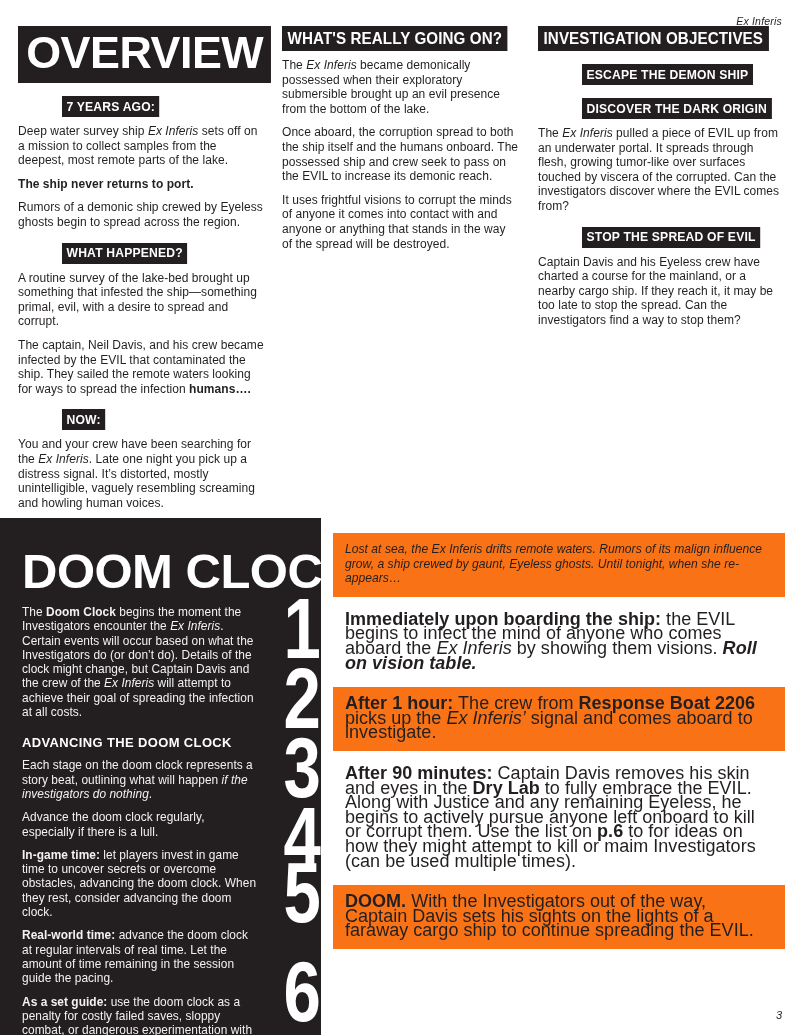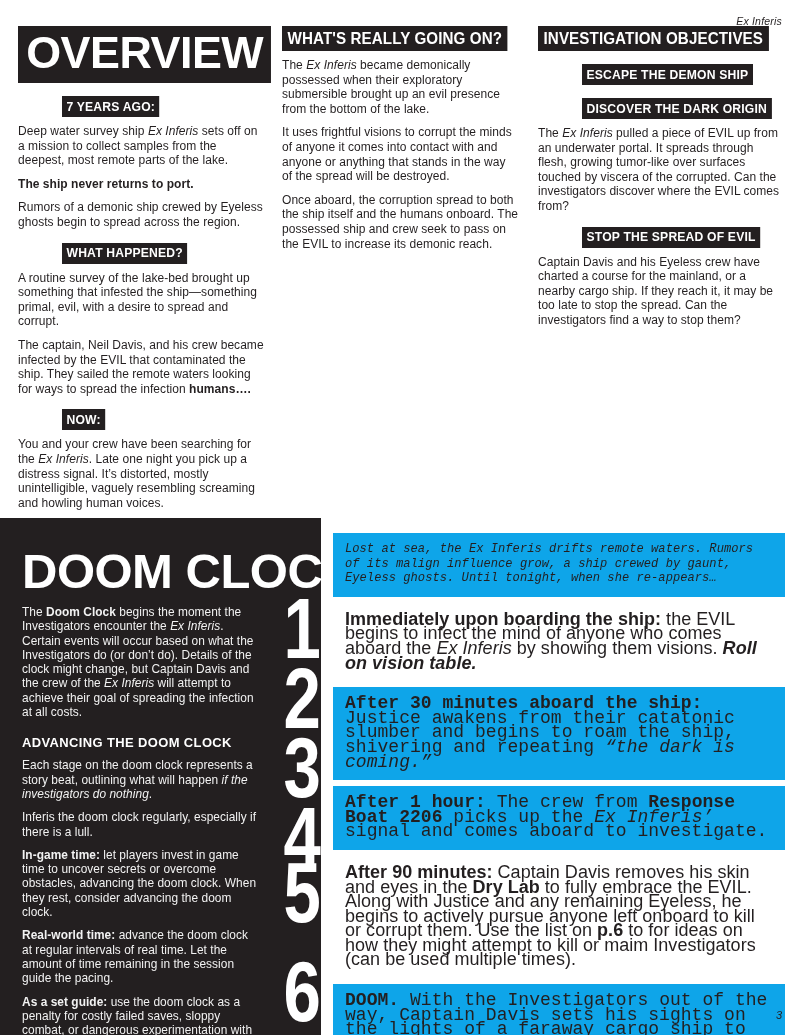--- a/index.html
+++ b/index.html
@@ -133,21 +133,21 @@
   }
 
   
   .clock-rows {
     position: absolute; left: 333px; top: 533px; width: 452px;
   }
   .clock-row {
     padding: 9px 12px 11px 12px;
     margin-bottom: 6px;
   }
-  .clock-row.shade { background: #0ea5e9; font-family: Liberation Mono, monospace; }
+  .clock-row.shade { background: #f97316; }
   .clock-row.plain { background: #ffffff; }
   .clock-row p {
     font-size: 18px;
     line-height: 14.6px;
     letter-spacing: .03px;
   }
   .clock-row.intro p { font-style: italic; font-size: 12.1px; }
 
   
   .page-number {
@@ -181,22 +181,22 @@
           <p class="body">One phrase cuts through: “<b>Liberate me.</b>”</p>
         </div>
     </div>
 
     <div class="col col-2">
       <div class="banner-wrap">
         <span class="banner-mid">WHAT'S REALLY GOING ON?</span>
       </div>
       <div id="wrgo-body">
           <p class="body">The <i>Ex Inferis</i> became demonically possessed when their exploratory submersible brought up an evil presence from the bottom of the lake.</p>
+          <p class="body">Once aboard, the corruption spread to both the ship itself and the humans onboard. The possessed ship and crew seek to pass on the EVIL to increase its demonic reach.</p>
           <p class="body">It uses frightful visions to corrupt the minds of anyone it comes into contact with and anyone or anything that stands in the way of the spread will be destroyed.</p>
-          <p class="body">Once aboard, the corruption spread to both the ship itself and the humans onboard. The possessed ship and crew seek to pass on the EVIL to increase its demonic reach.</p>
         </div>
     </div>
 
     <div class="col col-3">
       <div class="banner-wrap">
         <span class="banner-mid">INVESTIGATION OBJECTIVES</span>
       </div>
       <div id="objectives-list">
           <div class="banner-wrap sub"><span class="banner-sm">ESCAPE THE DEMON SHIP</span></div>
           <div class="banner-wrap sub"><span class="banner-sm">DISCOVER THE DARK ORIGIN</span></div>
@@ -207,21 +207,21 @@
     </div>
 
   </div>
 
   <div class="doom-panel">
     <div class="doom-title">DOOM CLOCK</div>
     <div class="doom-copy" id="doom-copy">
         <p class="body">The <b>Doom Clock</b> begins the moment the Investigators encounter the <i>Ex Inferis</i>. Certain events will occur based on what the Investigators do (or don’t do). Details of the clock might change, but Captain Davis and the crew of the <i>Ex Inferis</i> will attempt to achieve their goal of spreading the infection at all costs.</p>
         <span class="doom-sub">ADVANCING THE DOOM CLOCK</span>
         <p class="body">Each stage on the doom clock represents a story beat, outlining what will happen <i>if the investigators do nothing</i>.</p>
-        <p class="body">Inferis the doom clock regularly, especially if there is a lull.</p>
+        <p class="body">Advance the doom clock regularly, especially if there is a lull.</p>
         <p class="body"><b>In-game time:</b> let players invest in game time to uncover secrets or overcome obstacles, advancing the doom clock. When they rest, consider advancing the doom clock.</p>
         <p class="body"><b>Real-world time:</b> advance the doom clock at regular intervals of real time. Let the amount of time remaining in the session guide the pacing.</p>
         <p class="body"><b>As a set guide:</b> use the doom clock as a penalty for costly failed saves, sloppy combat, or dangerous experimentation with the corruption.</p>
       </div>
     <div id="doom-numerals">
         <div class="numeral" style="top: 77px;">1</div>
         <div class="numeral" style="top: 147px;">2</div>
         <div class="numeral" style="top: 216px;">3</div>
         <div class="numeral" style="top: 286px;">4</div>
         <div class="numeral" style="top: 341px;">5</div>
@@ -230,23 +230,20 @@
   </div>
 
   <div class="clock-rows" id="clock-rows">
       <div class="clock-row shade intro">
         <p><i>Lost at sea, the Ex Inferis drifts remote waters. Rumors of its malign influence grow, a ship crewed by gaunt, Eyeless ghosts. Until tonight, when she re-appears…</i></p>
       </div>
       <div class="clock-row plain">
         <p><b>Immediately upon boarding the ship:</b> the EVIL begins to infect the mind of anyone who comes aboard the <i>Ex Inferis</i> by showing them visions. <b><i>Roll on vision table.</i></b></p>
       </div>
       <div class="clock-row shade">
-        <p><b>After 30 minutes aboard the ship:</b> Justice awakens from their catatonic slumber and begins to roam the ship, shivering and repeating <i>“the dark is coming.”</i></p>
-      </div>
-      <div class="clock-row shade">
         <p><b>After 1 hour:</b> The crew from <b>Response Boat 2206</b> picks up the <i>Ex Inferis’</i> signal and comes aboard to investigate.</p>
       </div>
       <div class="clock-row plain">
         <p><b>After 90 minutes:</b> Captain Davis removes his skin and eyes in the <b>Dry Lab</b> to fully embrace the EVIL. Along with Justice and any remaining Eyeless, he begins to actively pursue anyone left onboard to kill or corrupt them. Use the list on <b>p.6</b> to for ideas on how they might attempt to kill or maim Investigators (can be used multiple times).</p>
       </div>
       <div class="clock-row shade">
         <p><b>DOOM.</b> With the Investigators out of the way, Captain Davis sets his sights on the lights of a faraway cargo ship to continue spreading the EVIL.</p>
       </div>
     </div>
 

